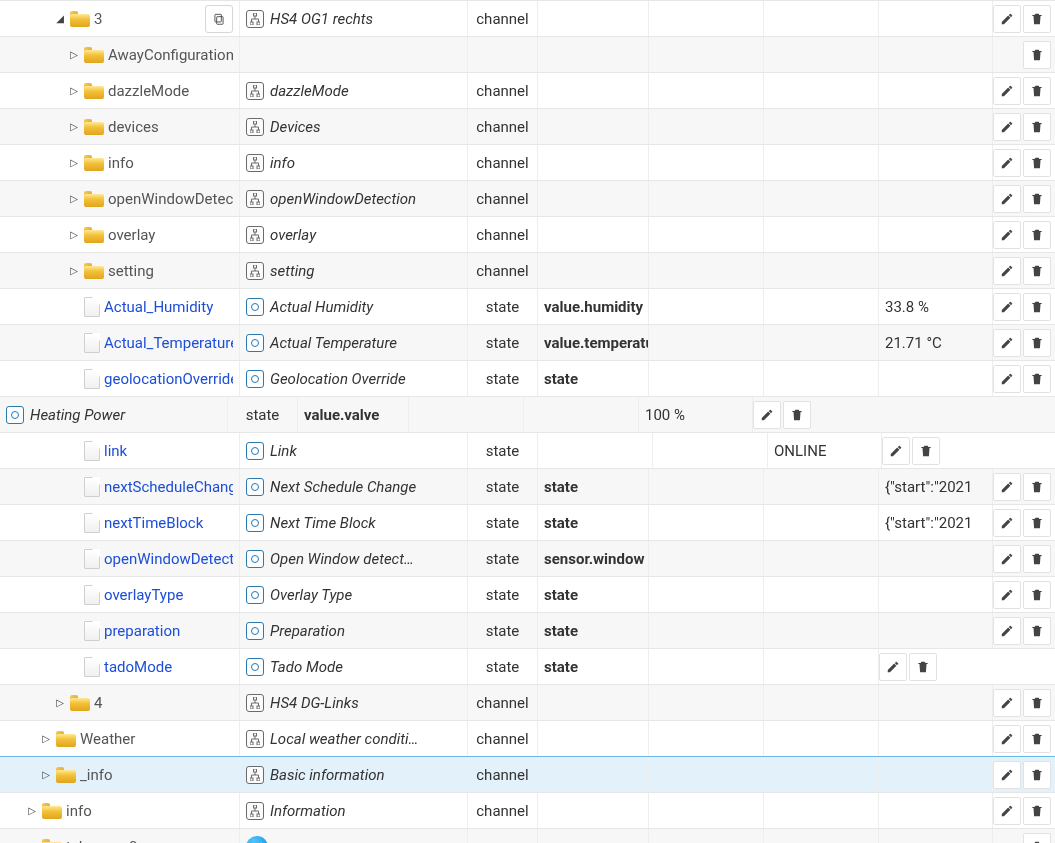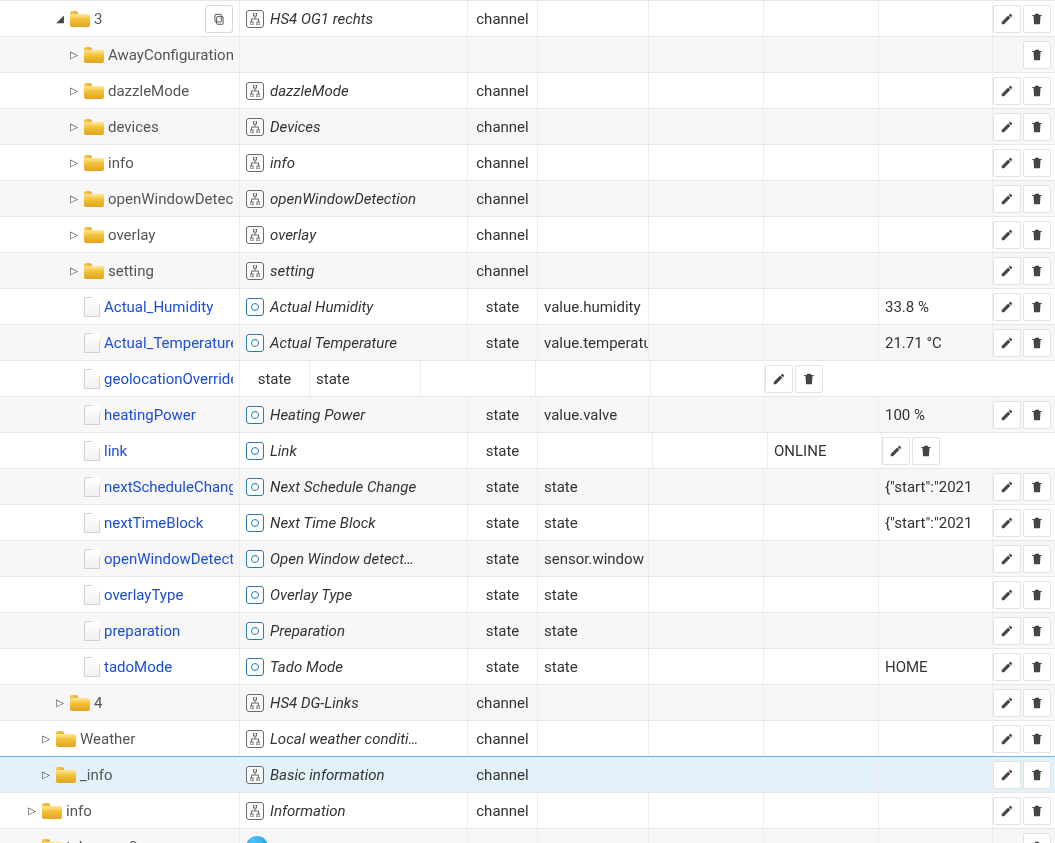--- a/index.html
+++ b/index.html
@@ -34,21 +34,21 @@
     white-space: nowrap;
     text-overflow: ellipsis;
     height: 100%;
     display: flex;
     align-items: center;
     border-right: 1px solid #eee;
   }
   .cell.tree { width: 240px; flex: 0 0 240px; }
   .cell.name { width: 228px; flex: 0 0 228px; gap:6px;font-style:italic; }
   .cell.type { width: 70px; flex: 0 0 70px; justify-content: center; }
-  .cell.role { width: 111px; flex: 0 0 111px; }
+  .cell.role { width: 111px; flex: 0 0 111px; font-weight: bold; }
   .cell.c5   { width: 115px; flex: 0 0 115px; }
   .cell.c6   { width: 115px; flex: 0 0 115px; }
   .cell.val  { width: 114px; flex: 0 0 114px; }
   .cell.actions { width: 62px; flex: 0 0 62px; justify-content: flex-end; border-right:none; gap:2px; padding:0 4px 0 0; }
 
   .tree-inner {
     display: flex;
     align-items: center;
     gap: 4px;
     width: 100%;
@@ -566,20 +566,24 @@
       </div>
     </div>
     <div class="row">
       <div class="cell tree">
         <div class="tree-inner" style="padding-left:62px">
           <span class="expander"></span>
           <span class="file"></span>
           <span class="label black">geolocationOverride</span>
         </div>
       </div>
+      <div class="cell name">
+        <span class="boxo"></span>
+        <span>Geolocation Override</span>
+      </div>
       <div class="cell type">
         <span>state</span>
       </div>
       <div class="cell role">
         <span>state</span>
       </div>
       <div class="cell c5"></div>
       <div class="cell c6"></div>
       <div class="cell val"></div>
       <div class="cell actions">
@@ -589,27 +593,20 @@
           </svg>
         </button>
         <button class="actbtn">
           <svg viewBox="0 0 24 24">
             <path d="M6 7h12l-1 14H7L6 7zm3-4h6l1 2h4v2H4V5h4l1-2z"></path>
           </svg>
         </button>
       </div>
     </div>
     <div class="row alt">
-      <div class="cell tree">
-        <div class="tree-inner" style="padding-left:62px">
-          <span class="expander"></span>
-          <span class="file"></span>
-          <span class="label black">heatingPower</span>
-        </div>
-      </div>
       <div class="cell name">
         <span class="boxo"></span>
         <span>Heating Power</span>
       </div>
       <div class="cell type">
         <span>state</span>
       </div>
       <div class="cell role">
         <span>value.valve</span>
       </div>
@@ -851,23 +848,20 @@
         <span>Tado Mode</span>
       </div>
       <div class="cell type">
         <span>state</span>
       </div>
       <div class="cell role">
         <span>state</span>
       </div>
       <div class="cell c5"></div>
       <div class="cell c6"></div>
-      <div class="cell val">
-        <span>HOME</span>
-      </div>
       <div class="cell actions">
         <button class="actbtn">
           <svg viewBox="0 0 24 24">
             <path d="M3 17.25V21h3.75L17.81 9.94l-3.75-3.75L3 17.25zM20.71 7.04a1 1 0 0 0 0-1.41l-2.34-2.34a1 1 0 0 0-1.41 0l-1.83 1.83 3.75 3.75 1.83-1.83z"></path>
           </svg>
         </button>
         <button class="actbtn">
           <svg viewBox="0 0 24 24">
             <path d="M6 7h12l-1 14H7L6 7zm3-4h6l1 2h4v2H4V5h4l1-2z"></path>
           </svg>

